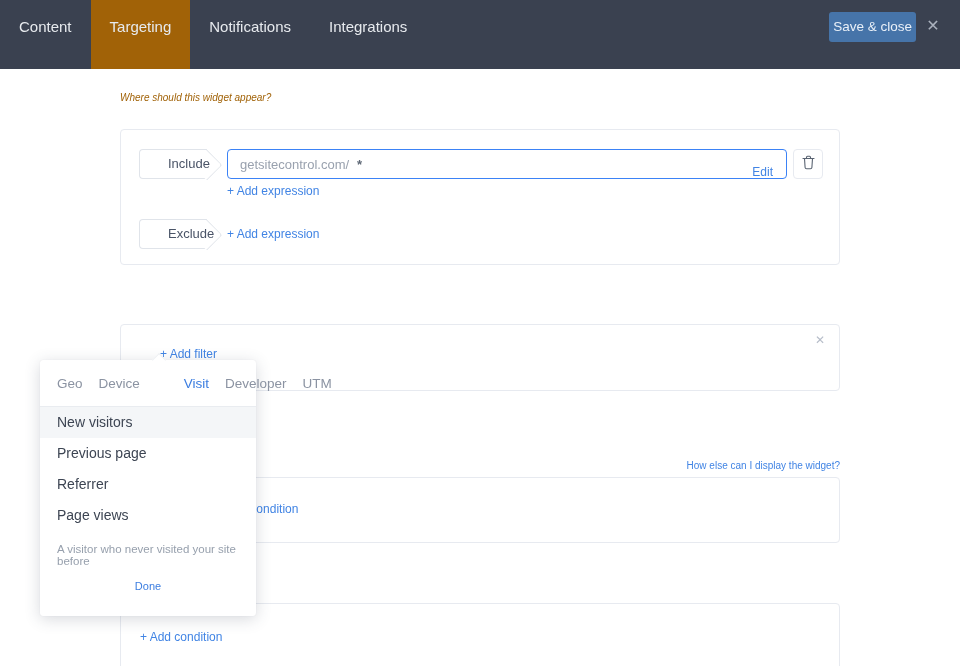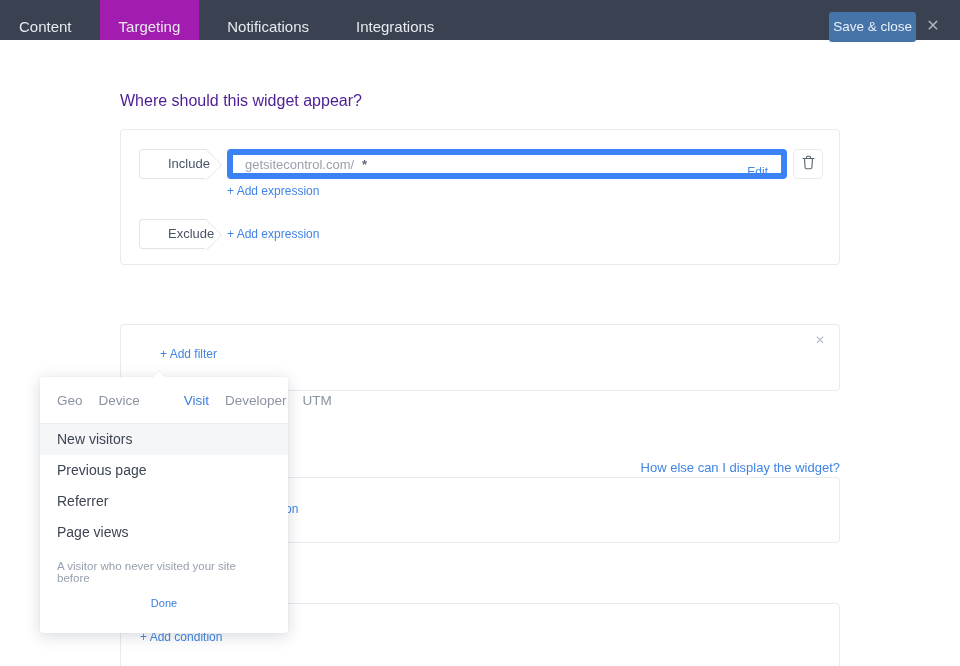--- a/index.html
+++ b/index.html
@@ -5,42 +5,42 @@
   * { margin:0; padding:0; box-sizing:border-box; }
   html,body { background:#fff; }
   #app {
     position:relative; width:960px; height:666px; overflow:hidden;
     background:#ffffff; font-family:"Liberation Sans", sans-serif;
     -webkit-font-smoothing:antialiased;
   }
 
   
   .navbar {
-    position:absolute; left:0; top:0; width:960px; height:40px;
-    background:#3a4150; display:flex; align-items:stretch;gap:9px;
+    position:absolute; left:0; top:0; width:960px; height:69px;
+    background:#3a4150; display:flex; align-items:stretch;
   }
   .nav-tab {
     padding:0 19px; line-height:54px; font-size:15px; color:#e7eaee;
     cursor:pointer; white-space:nowrap;
   }
-  .nav-tab.active { background:#a21caf; }
+  .nav-tab.active { background:#a16207; }
   .save-btn {
     position:absolute; right:44px; top:12px; height:30px; padding:0 4px;
     background:#4674a9; color:#e9f0f8; border:none; border-radius:3px;
     font-size:13.5px; font-family:"Liberation Sans", sans-serif; cursor:pointer;
     line-height:30px;
   }
   .nav-close {
     position:absolute; right:18px; top:17px; width:18px; height:18px;
     color:#aab1bd; font-size:16px; line-height:18px; text-align:center; cursor:pointer;
   }
 
   
   .section-heading {
-    position:absolute; left:120px; font-size:16px; color:#4c1d95;
+    position:absolute; left:120px; font-size:10px; color:#a16207;font-style:italic;
   }
   .blue-link { color:#4184e4; cursor:pointer; text-decoration:none;margin-top:16px; }
   .add-link { font-size:12px; color:#4184e4; cursor:pointer; }
 
   
   .panel {
     position:absolute; left:120px; width:720px; background:#fff;
     border:1px solid #e7eaf0; border-radius:4px;
   }
 
@@ -56,43 +56,43 @@
     content:""; position:absolute; right:-11px; top:3.6px;
     width:21px; height:21px; background:#fff;
     border-top:1px solid #e0e4ea; border-right:1px solid #e0e4ea;
     transform:rotate(45deg); border-top-right-radius:3px;
   }
   .tag-btn span { position:relative; z-index:1; }
 
   
   .url-field {
     position:absolute; height:30px; background:#fff;
-    border:6px solid #3b82f6; border-radius:4px;
+    border:1px solid #3b82f6; border-radius:4px;
     display:flex; align-items:center; padding:0 12px; cursor:text;
   }
   .url-text { font-size:13px; color:#99a1ae; }
   .url-star { font-size:13px; color:#5d6775; font-weight:bold; margin-left:8px; }
   .edit-link { position:absolute; right:13px; font-size:12px; }
 
   .icon-btn {
     position:absolute; width:30px; height:30px; background:#fff;
     border:1px solid #e7eaf0; border-radius:4px; cursor:pointer;
     display:flex; align-items:center; justify-content:center;
   }
 
   .panel-close {
     position:absolute; right:12px; top:8px; width:14px; height:14px;
     color:#b6bdc9; font-size:12px; line-height:14px; text-align:center; cursor:pointer;
   }
 
-  .help-link { position:absolute; right:120px; top:444px; font-size:13px; }
+  .help-link { position:absolute; right:120px; top:444px; font-size:10px; }
 
   
   .popup {
-    position:absolute; left:40px; top:377px; width:248px; height:256px;
+    position:absolute; left:40px; top:360px; width:216px; height:256px;
     background:#fff; border-radius:3px; z-index:10;
     box-shadow:0 3px 16px rgba(55,65,85,0.20), 0 0 1px rgba(55,65,85,0.12);
   }
   .popup-arrow {
     position:absolute; left:114px; top:-5px; width:10px; height:10px;
     background:#fff; transform:rotate(45deg);
     border-left:1px solid #eef0f3; border-top:1px solid #eef0f3;
   }
   .popup-tabs {
     display:flex; align-items:center; height:47px; padding:0 17px; gap:16px;

